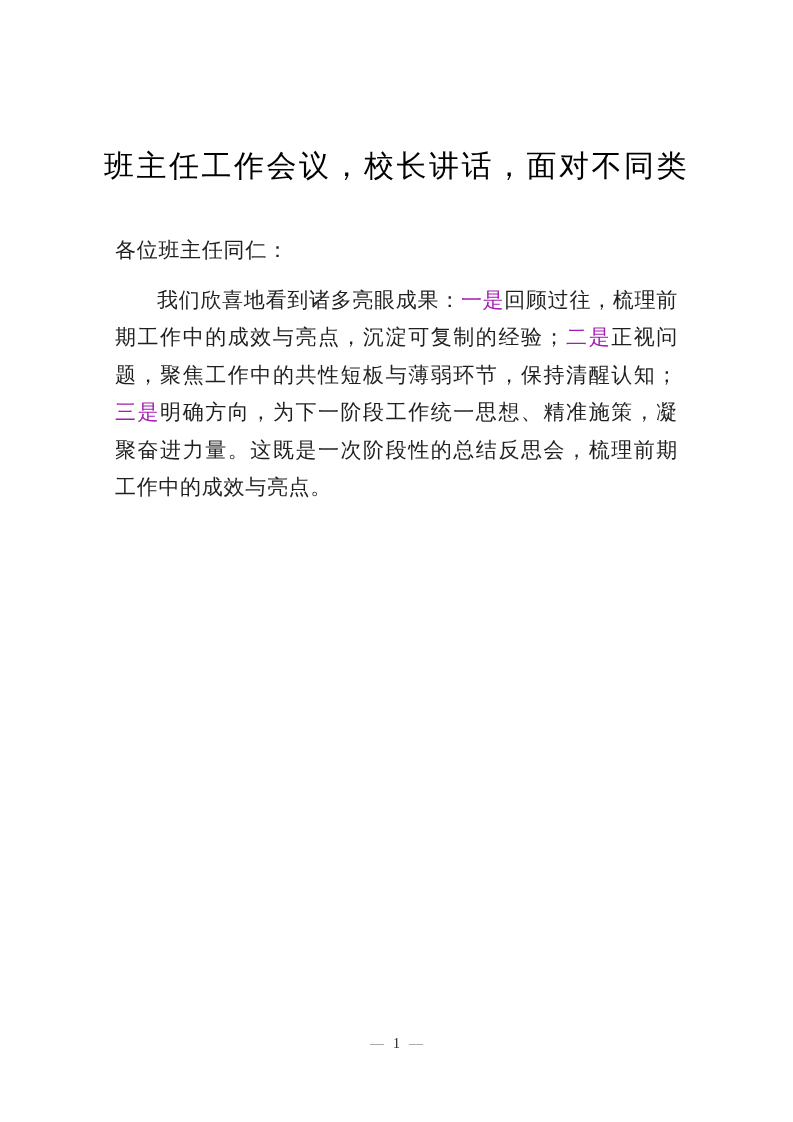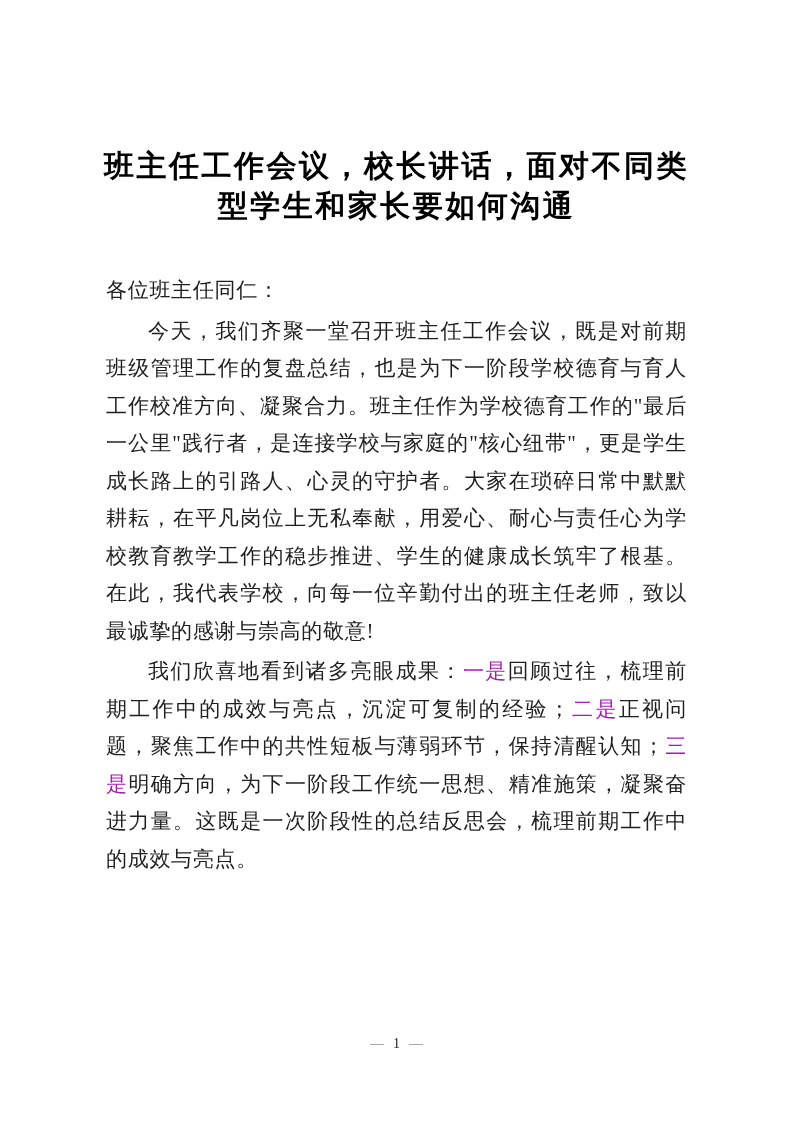--- a/index.html
+++ b/index.html
@@ -13,37 +13,37 @@
     font-family: "Liberation Serif", "DejaVu Serif", serif;
   }
   .doc {
     position: absolute;
     left: 103px;
     top: 146px;
     width: 587px;
   }
   .doc-title {
     font-family: "Liberation Sans", "DejaVu Sans", sans-serif;
-    font-weight: 700;
+    font-weight: 400;
     font-size: 30px;
     line-height: 40px;
     letter-spacing: 2.5px;
     text-align: center;
     color: #000000;
   }
   .title-line { display: block; }
   .doc-body {
     margin-top: 46px;
     font-size: 21px;
     line-height: 37.5px;
     letter-spacing: 0.7px;
     text-align: justify;
     color: #1f1f1f;
   }
-  .para { margin: 3px; }
+  .para { margin: 12px; }
   .para.indent { text-indent: 2em; }
   .para .bold { font-weight: 400; color: #a21caf; }
   .page-footer {
     position: absolute;
     left: 0;
     top: 1034px;
     width: 793px;
     text-align: center;
     font-size: 14px;
     line-height: 20px;
@@ -54,26 +54,24 @@
 </style>
 </head>
 <body>
 
 <div class="page">
 
   <div class="doc">
 
     <h1 class="doc-title">
       <span class="title-line">班主任工作会议，校长讲话，面对不同类</span>
-      <span class="title-line">型学生和家长要如何沟通</span>
     </h1>
 
     <div class="doc-body">
         <p class="para"><span>各位班主任同仁：</span></p>
-        <p class="para indent"><span>今天，我们齐聚一堂召开班主任工作会议，既是对前期班级管理工作的复盘总结，也是为下一阶段学校德育与育人工作校准方向、凝聚合力。班主任作为学校德育工作的"最后一公里"践行者，是连接学校与家庭的"核心纽带"，更是学生成长路上的引路人、心灵的守护者。大家在琐碎日常中默默耕耘，在平凡岗位上无私奉献，用爱心、耐心与责任心为学校教育教学工作的稳步推进、学生的健康成长筑牢了根基。在此，我代表学校，向每一位辛勤付出的班主任老师，致以最诚挚的感谢与崇高的敬意!</span></p>
         <p class="para indent"><span>我们欣喜地看到诸多亮眼成果：</span><span class="bold">一是</span><span>回顾过往，梳理前期工作中的成效与亮点，沉淀可复制的经验；</span><span class="bold">二是</span><span>正视问题，聚焦工作中的共性短板与薄弱环节，保持清醒认知；</span><span class="bold">三是</span><span>明确方向，为下一阶段工作统一思想、精准施策，凝聚奋进力量。这既是一次阶段性的总结反思会，梳理前期工作中的成效与亮点。</span></p>
       </div>
 
   </div>
 
   <div class="page-footer">
     <span class="dash">—</span><span class="num">1</span><span class="dash">—</span>
   </div>
 
 </div>

